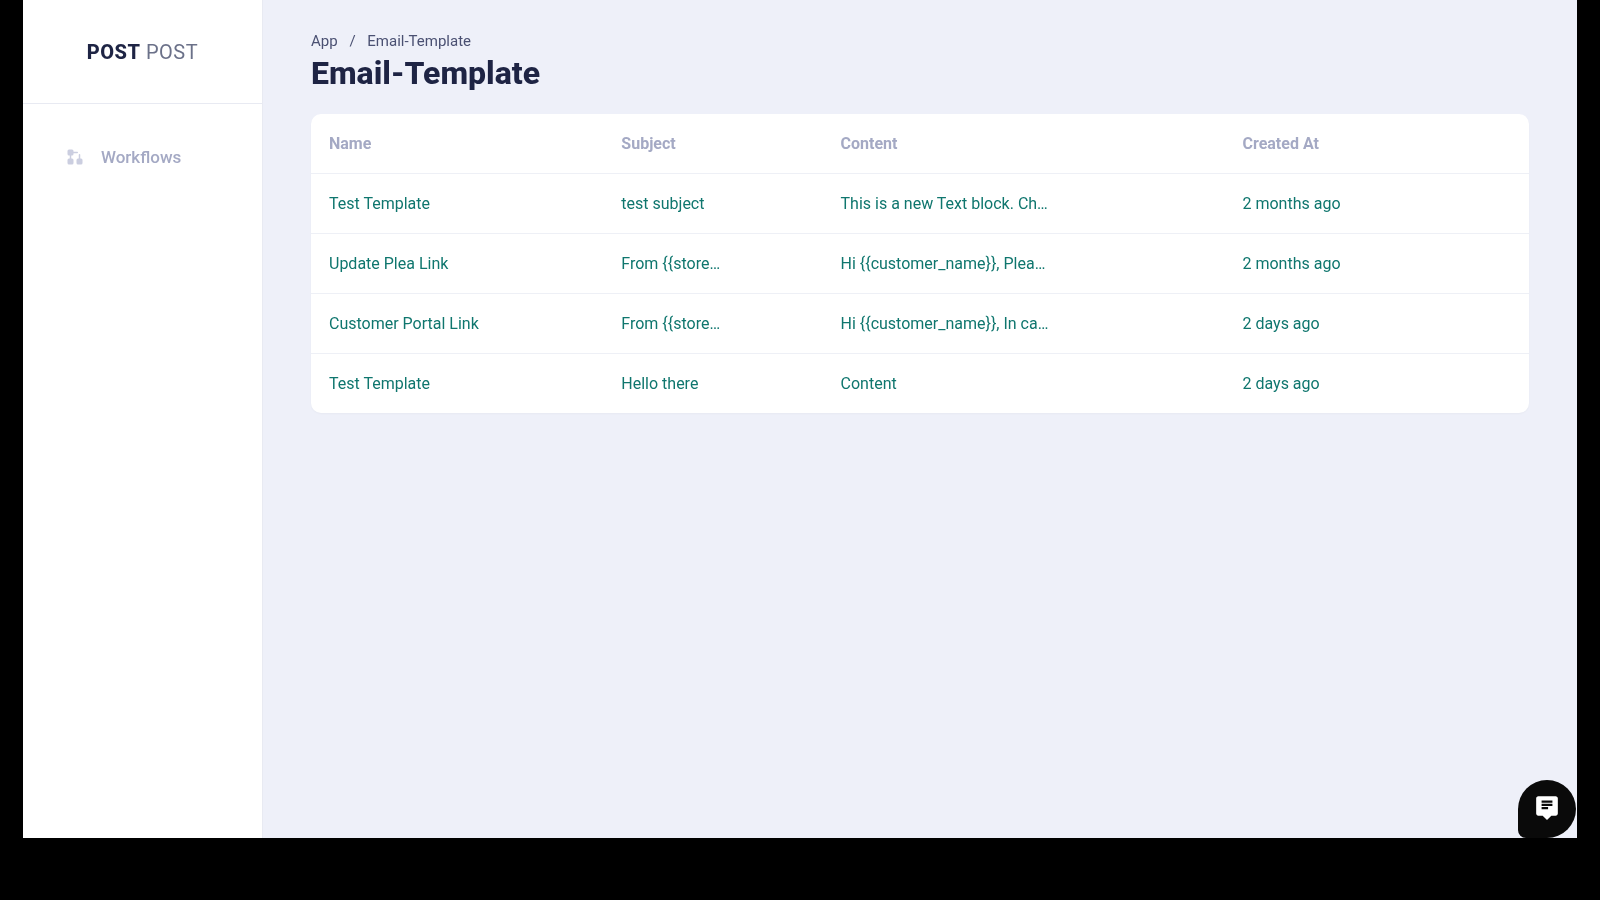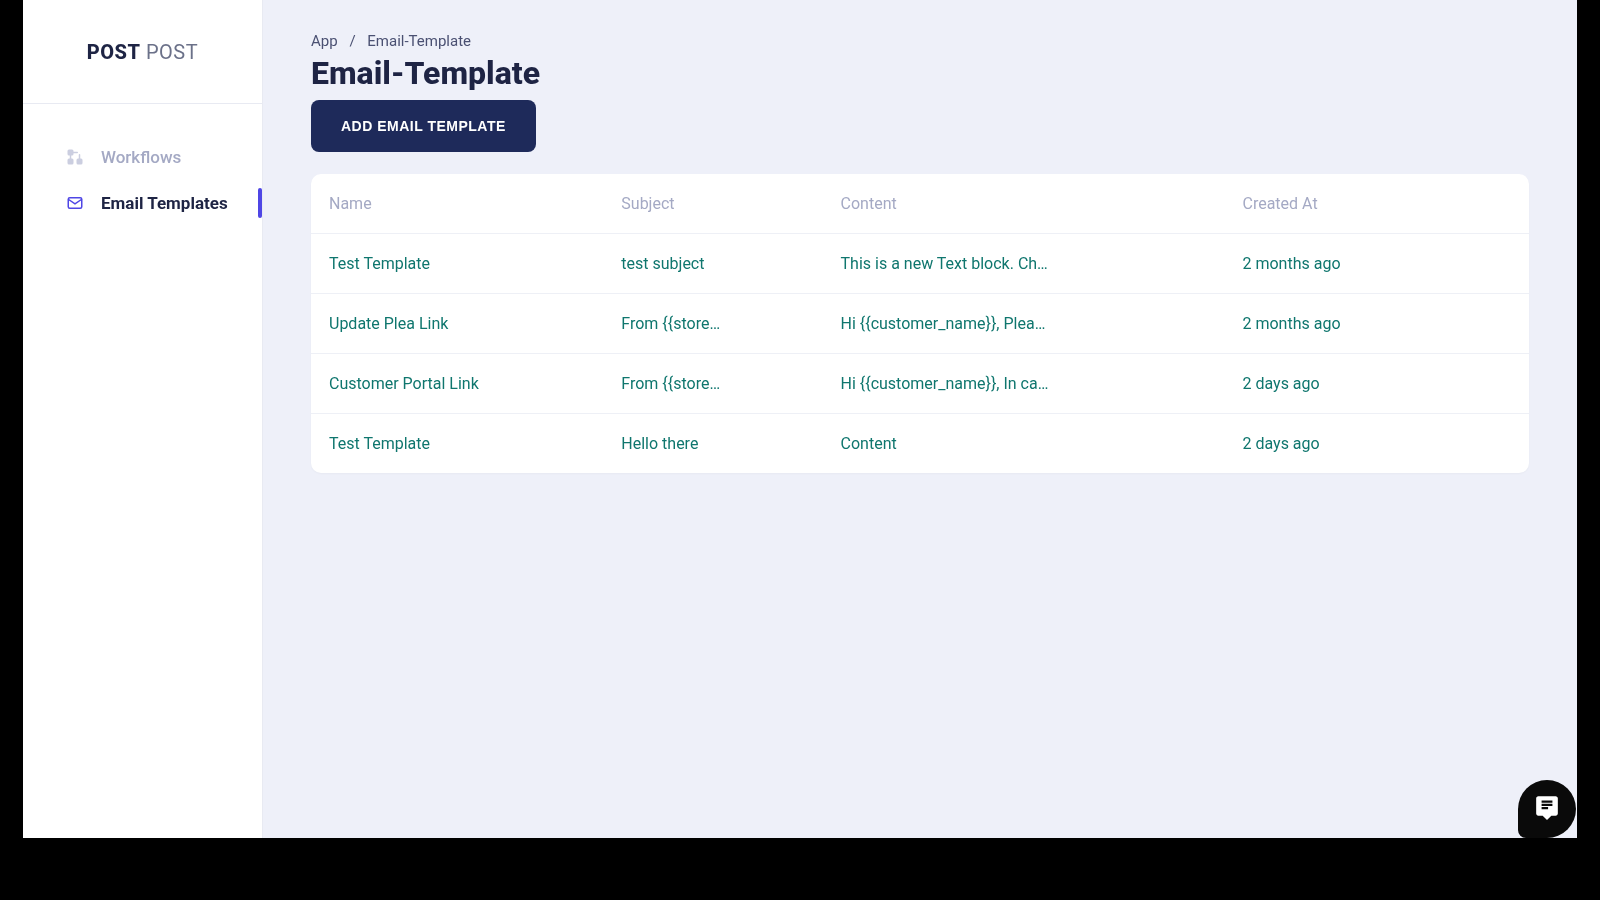--- a/index.html
+++ b/index.html
@@ -138,21 +138,21 @@
   overflow: hidden;
   box-shadow: 0 1px 2px rgba(0,0,0,0.03);
 }
 .table {
   width: 100%;
   border-collapse: collapse;
 }
 .table th {
   text-align: left;
   color: #a4a9c4;
-  font-weight: 400;
+  font-weight: 700;
   font-size: 16px;
   padding: 20px 18px;
   border-bottom: 1px solid #eef0f6;
 }
 .table td {
   color: #0f766e;
   font-size: 16px;
   padding: 20px 18px;
   border-bottom: 1px solid #eef0f6;
   white-space: nowrap;
@@ -199,43 +199,33 @@
         <span class="nav-icon">
           <svg width="18" height="18" viewBox="0 0 24 24" fill="none" stroke="#cbcee0" stroke-width="2">
             <rect x="3" y="3" width="6" height="6" rx="1"></rect>
             <rect x="15" y="15" width="6" height="6" rx="1"></rect>
             <rect x="3" y="15" width="6" height="6" rx="1"></rect>
             <path d="M9 6h6M6 9v6M18 9v6" stroke-linecap="round"></path>
           </svg>
         </span>
         <span>Workflows</span>
       </div>
-      <div class="nav-item active">
-        <span class="nav-icon">
-          <svg width="18" height="18" viewBox="0 0 24 24" fill="none" stroke="#4f46e5" stroke-width="2">
-            <rect x="3" y="5" width="18" height="14" rx="2"></rect>
-            <path d="M3 7l9 6 9-6"></path>
-          </svg>
-        </span>
-        <span>Email Templates</span>
-      </div>
     </nav>
   </aside>
 
   <main class="main">
     <div class="header-row">
       <div>
         <div class="breadcrumb">
           <span>App</span>
           <span class="breadcrumb-sep">/</span>
           <span>Email-Template</span>
         </div>
         <h1 class="page-title">Email-Template</h1>
       </div>
-      <button class="add-btn">ADD EMAIL TEMPLATE</button>
     </div>
 
     <div class="table-card">
       <table class="table">
         <thead>
           <tr>
             <th class="col-name">Name</th>
             <th class="col-subject">Subject</th>
             <th class="col-content">Content</th>
             <th class="col-created">Created At</th>

